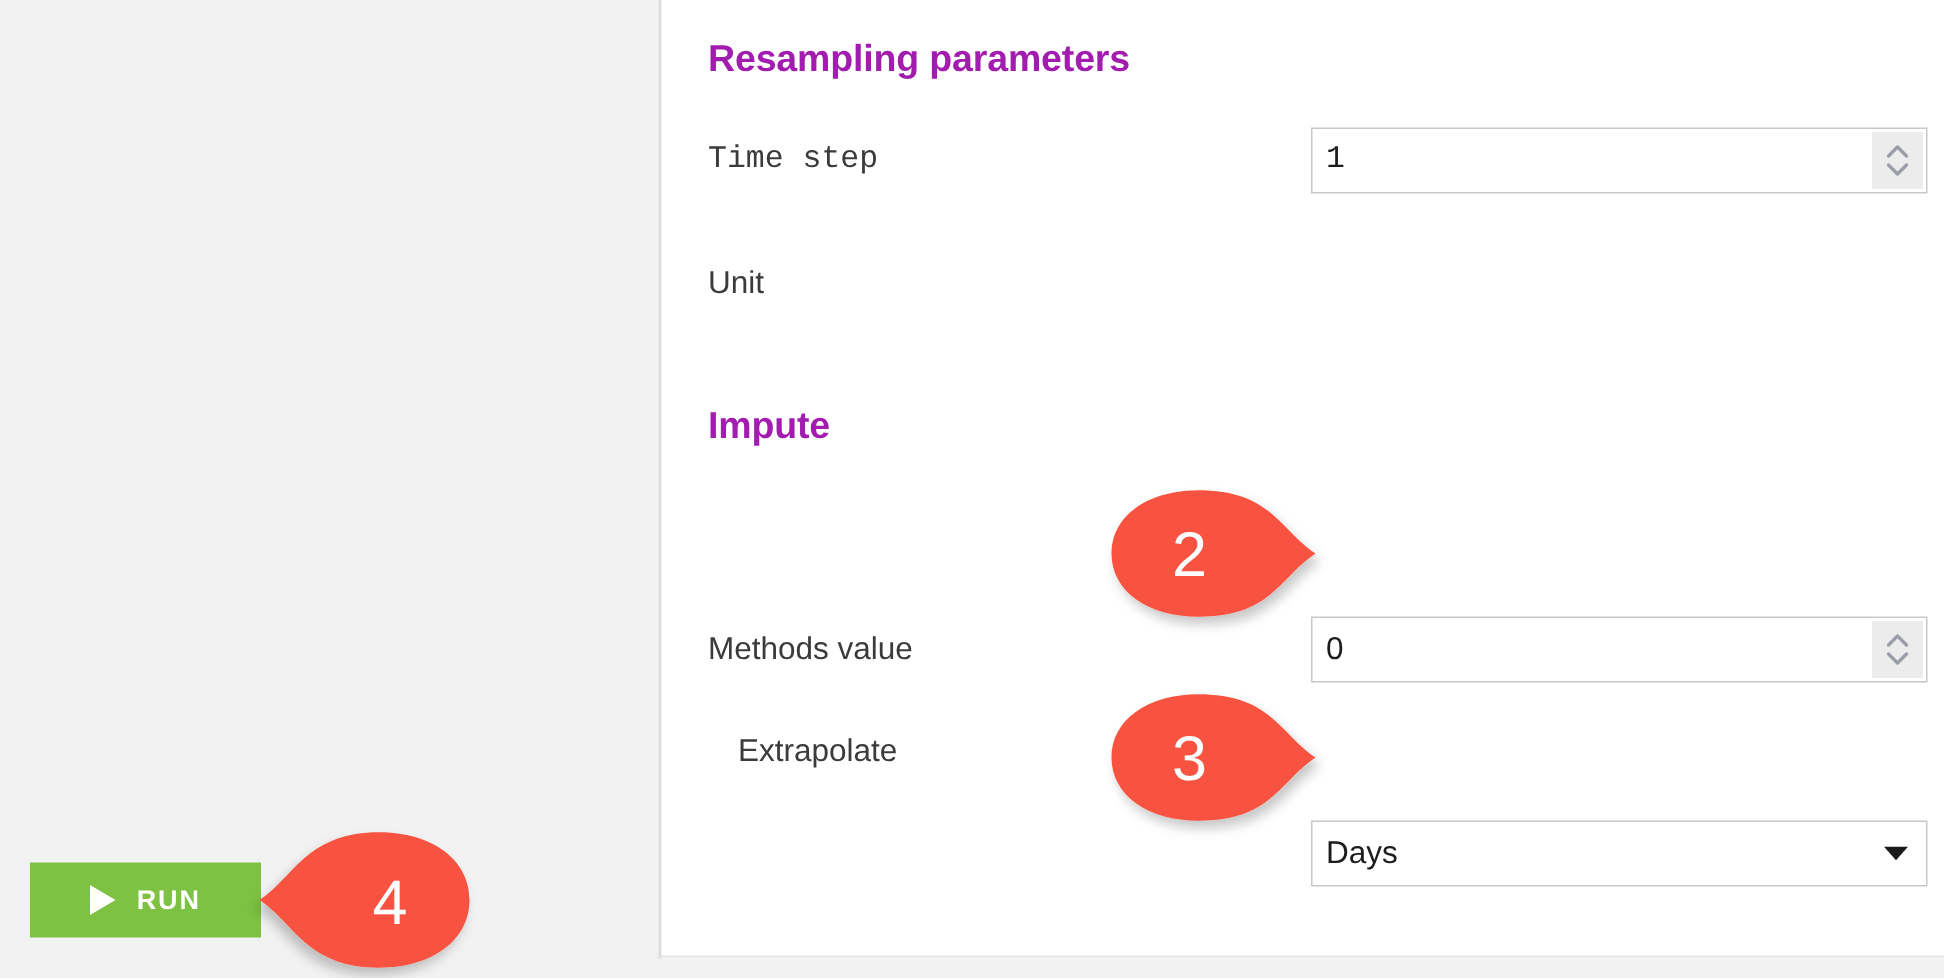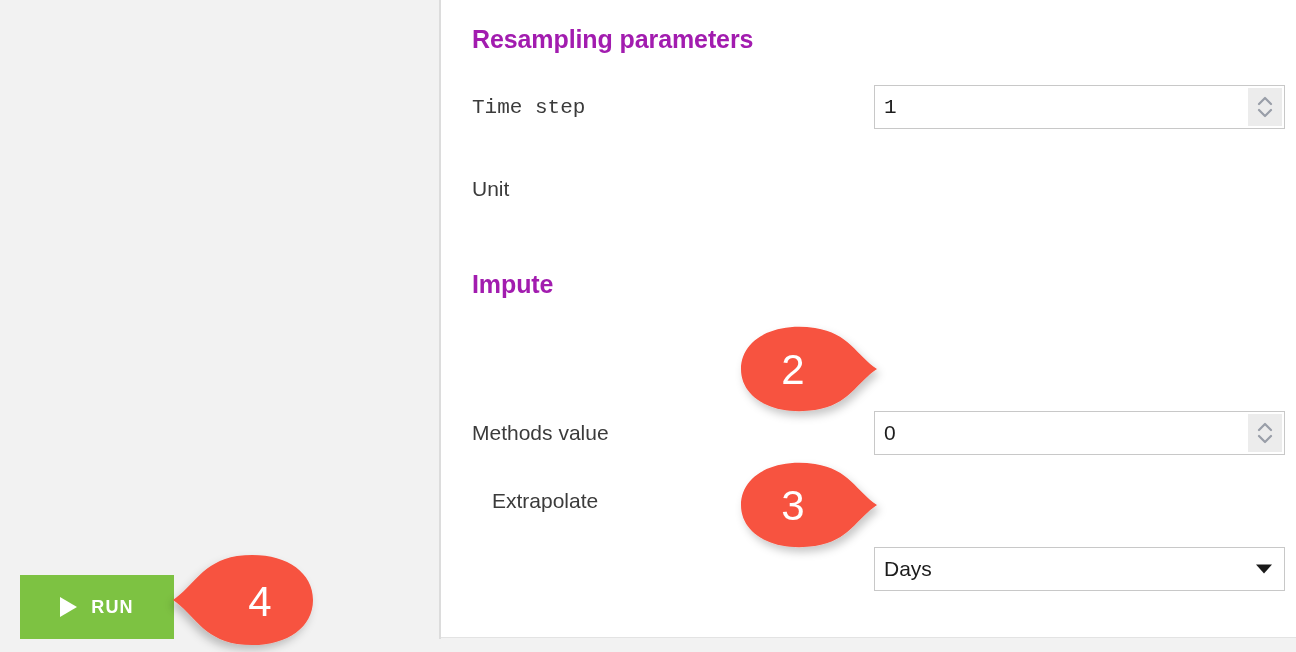--- a/index.html
+++ b/index.html
@@ -124,21 +124,21 @@
     justify-content: center;
   }
   .spinner svg { display: block; }
 
   
   #run-button {
     position: absolute;
     left: 20px;
     top: 575px;
     width: 154px;
-    height: 64px;
+    height: 50px;
     background: #7dc242;
     display: flex;
     align-items: center;
     justify-content: center;
     gap: 14px;
     cursor: pointer;
   }
   #play-icon {
     width: 0;
     height: 0;

